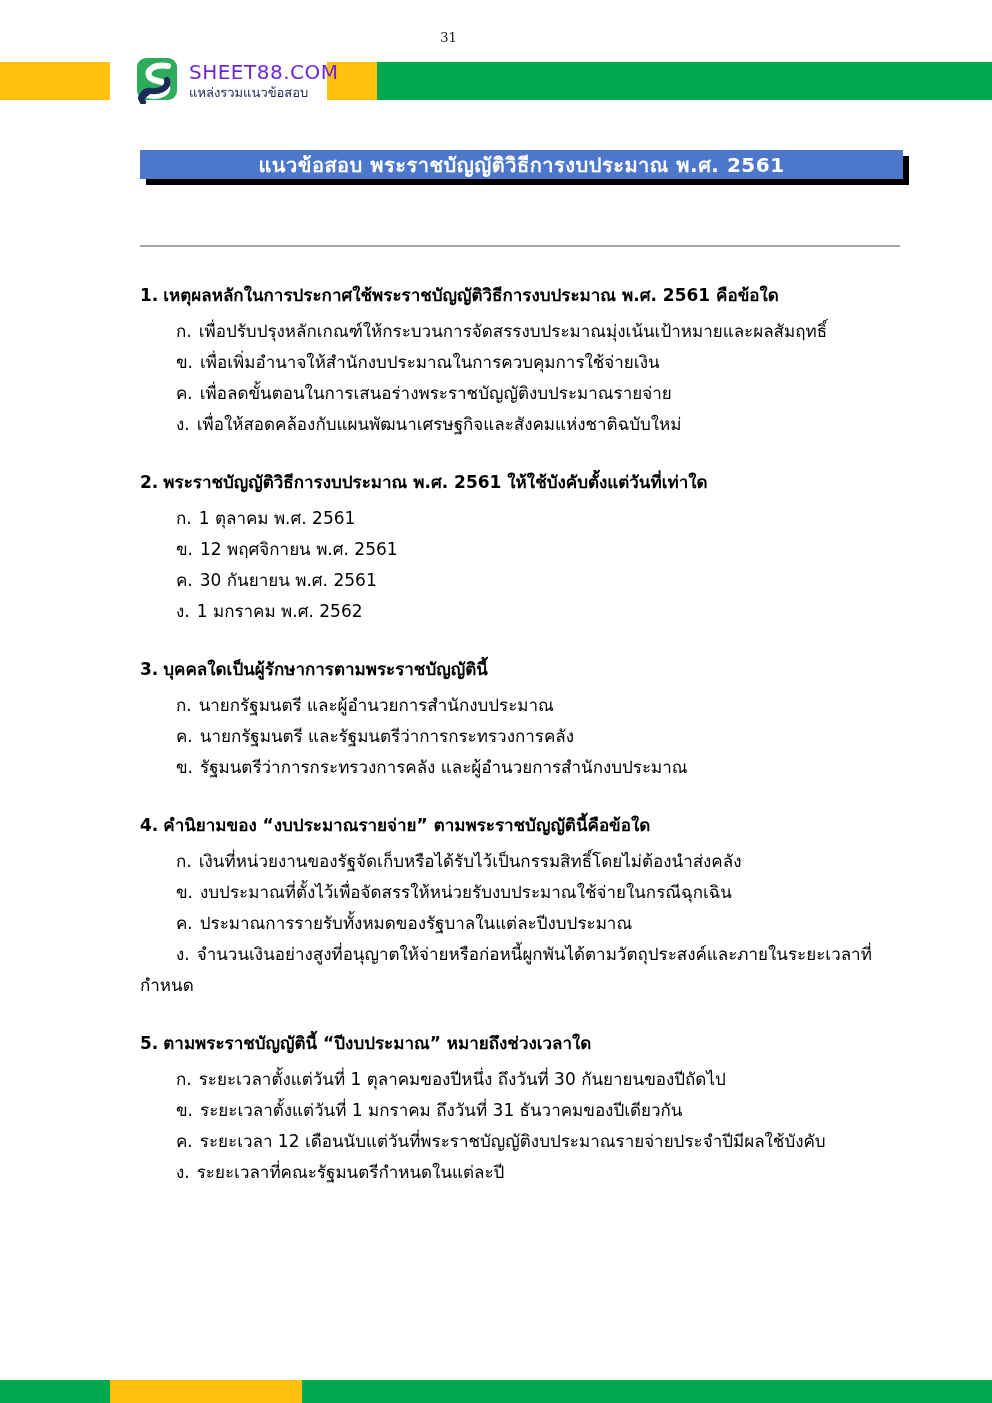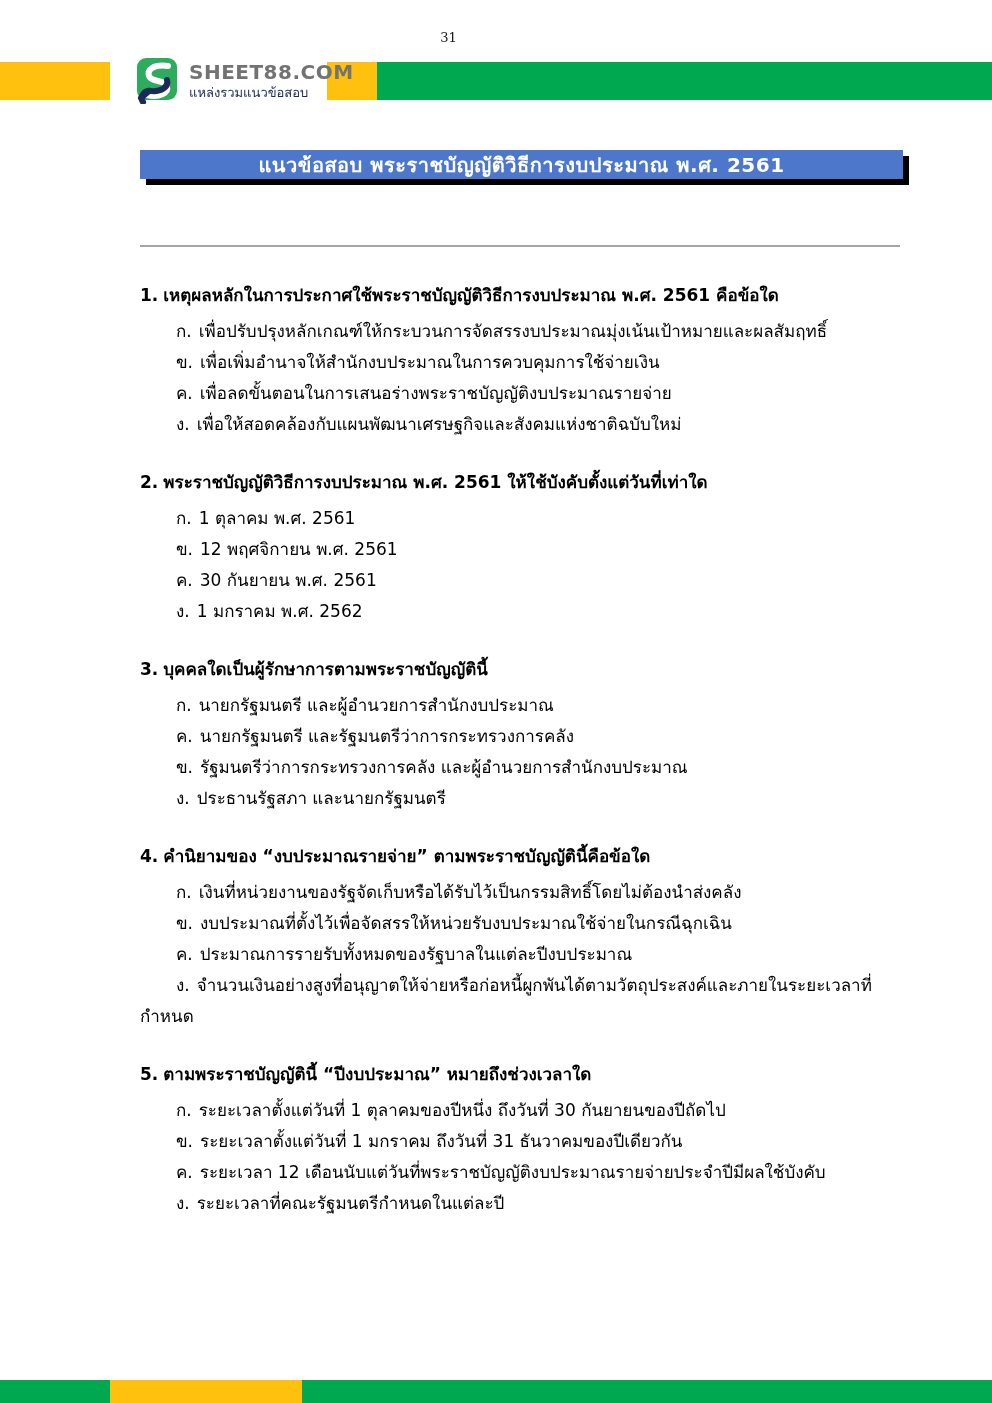--- a/index.html
+++ b/index.html
@@ -28,22 +28,22 @@
   .bar-right-green   { left: 377px; width: 615px; background: #00A84F; }
 
   .logo {
     position: absolute;
     top: 58px; left: 135px;
     display: flex; align-items: center; gap: 10px;
   }
   .logo-mark { width: 44px; height: 46px; display: block; }
   .logo-text { display: flex; flex-direction: column; line-height: 1.05; }
   .logo-brand {
-    font-size: 20px; font-weight: bold; letter-spacing: 0.5px;
-    color: #737373;
+    font-size: 20px; font-weight: normal; letter-spacing: 0.5px;
+    color: #6d28d9;
   }
   .logo-tagline {
     font-size: 13px; color: #1B2A58; margin-top: 3px;
   }
 
   
   .banner {
     position: absolute;
     top: 150px; left: 140px; width: 763px; height: 29px;
     background: #4D77CA;
@@ -145,21 +145,20 @@
   </div>
 
   <div class="question">
     <div class="q-heading">
       <span class="q-num">3.</span><span>บุคคลใดเป็นผู้รักษาการตามพระราชบัญญัตินี้</span>
     </div>
     <div>
       <div class="choice"><span class="c-label">ก.</span><span>นายกรัฐมนตรี และผู้อำนวยการสำนักงบประมาณ</span></div>
       <div class="choice"><span class="c-label">ค.</span><span>นายกรัฐมนตรี และรัฐมนตรีว่าการกระทรวงการคลัง</span></div>
       <div class="choice"><span class="c-label">ข.</span><span>รัฐมนตรีว่าการกระทรวงการคลัง และผู้อำนวยการสำนักงบประมาณ</span></div>
-      <div class="choice"><span class="c-label">ง.</span><span>ประธานรัฐสภา และนายกรัฐมนตรี</span></div>
     </div>
   </div>
 
   <div class="question">
     <div class="q-heading">
       <span class="q-num">4.</span><span>คำนิยามของ “งบประมาณรายจ่าย” ตามพระราชบัญญัตินี้คือข้อใด</span>
     </div>
     <div>
       <div class="choice"><span class="c-label">ก.</span><span>เงินที่หน่วยงานของรัฐจัดเก็บหรือได้รับไว้เป็นกรรมสิทธิ์โดยไม่ต้องนำส่งคลัง</span></div>
       <div class="choice"><span class="c-label">ข.</span><span>งบประมาณที่ตั้งไว้เพื่อจัดสรรให้หน่วยรับงบประมาณใช้จ่ายในกรณีฉุกเฉิน</span></div>

